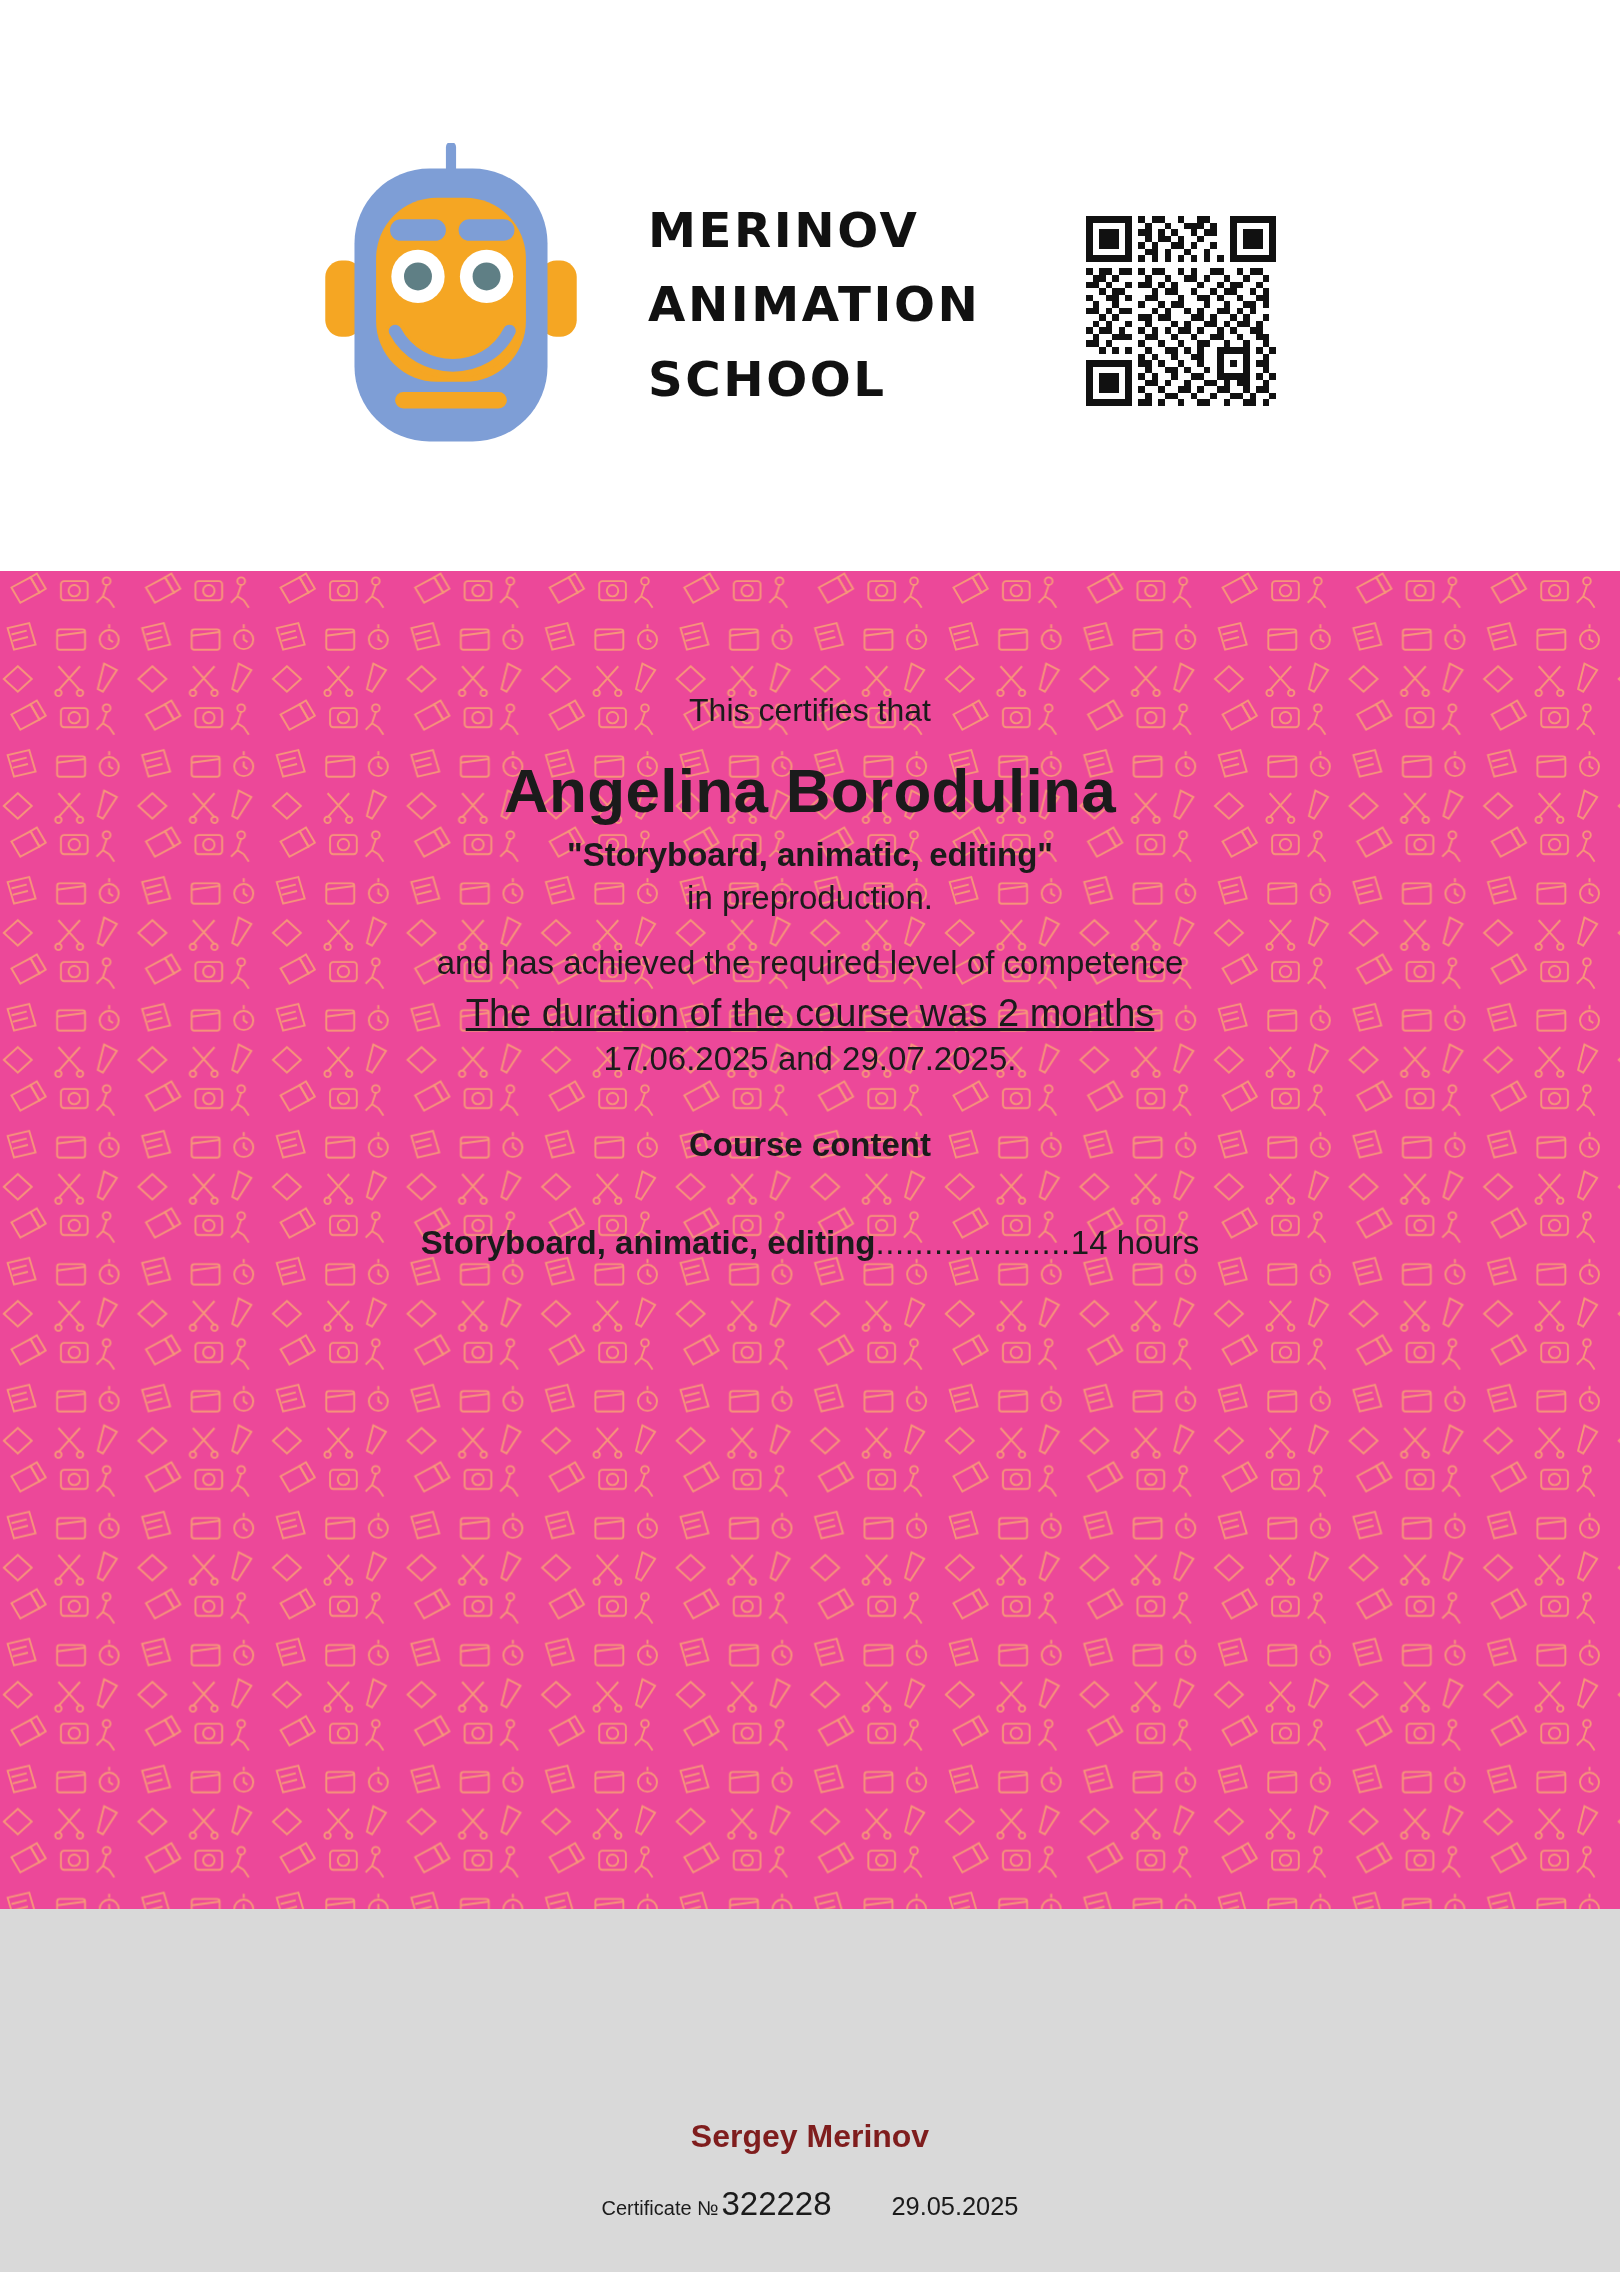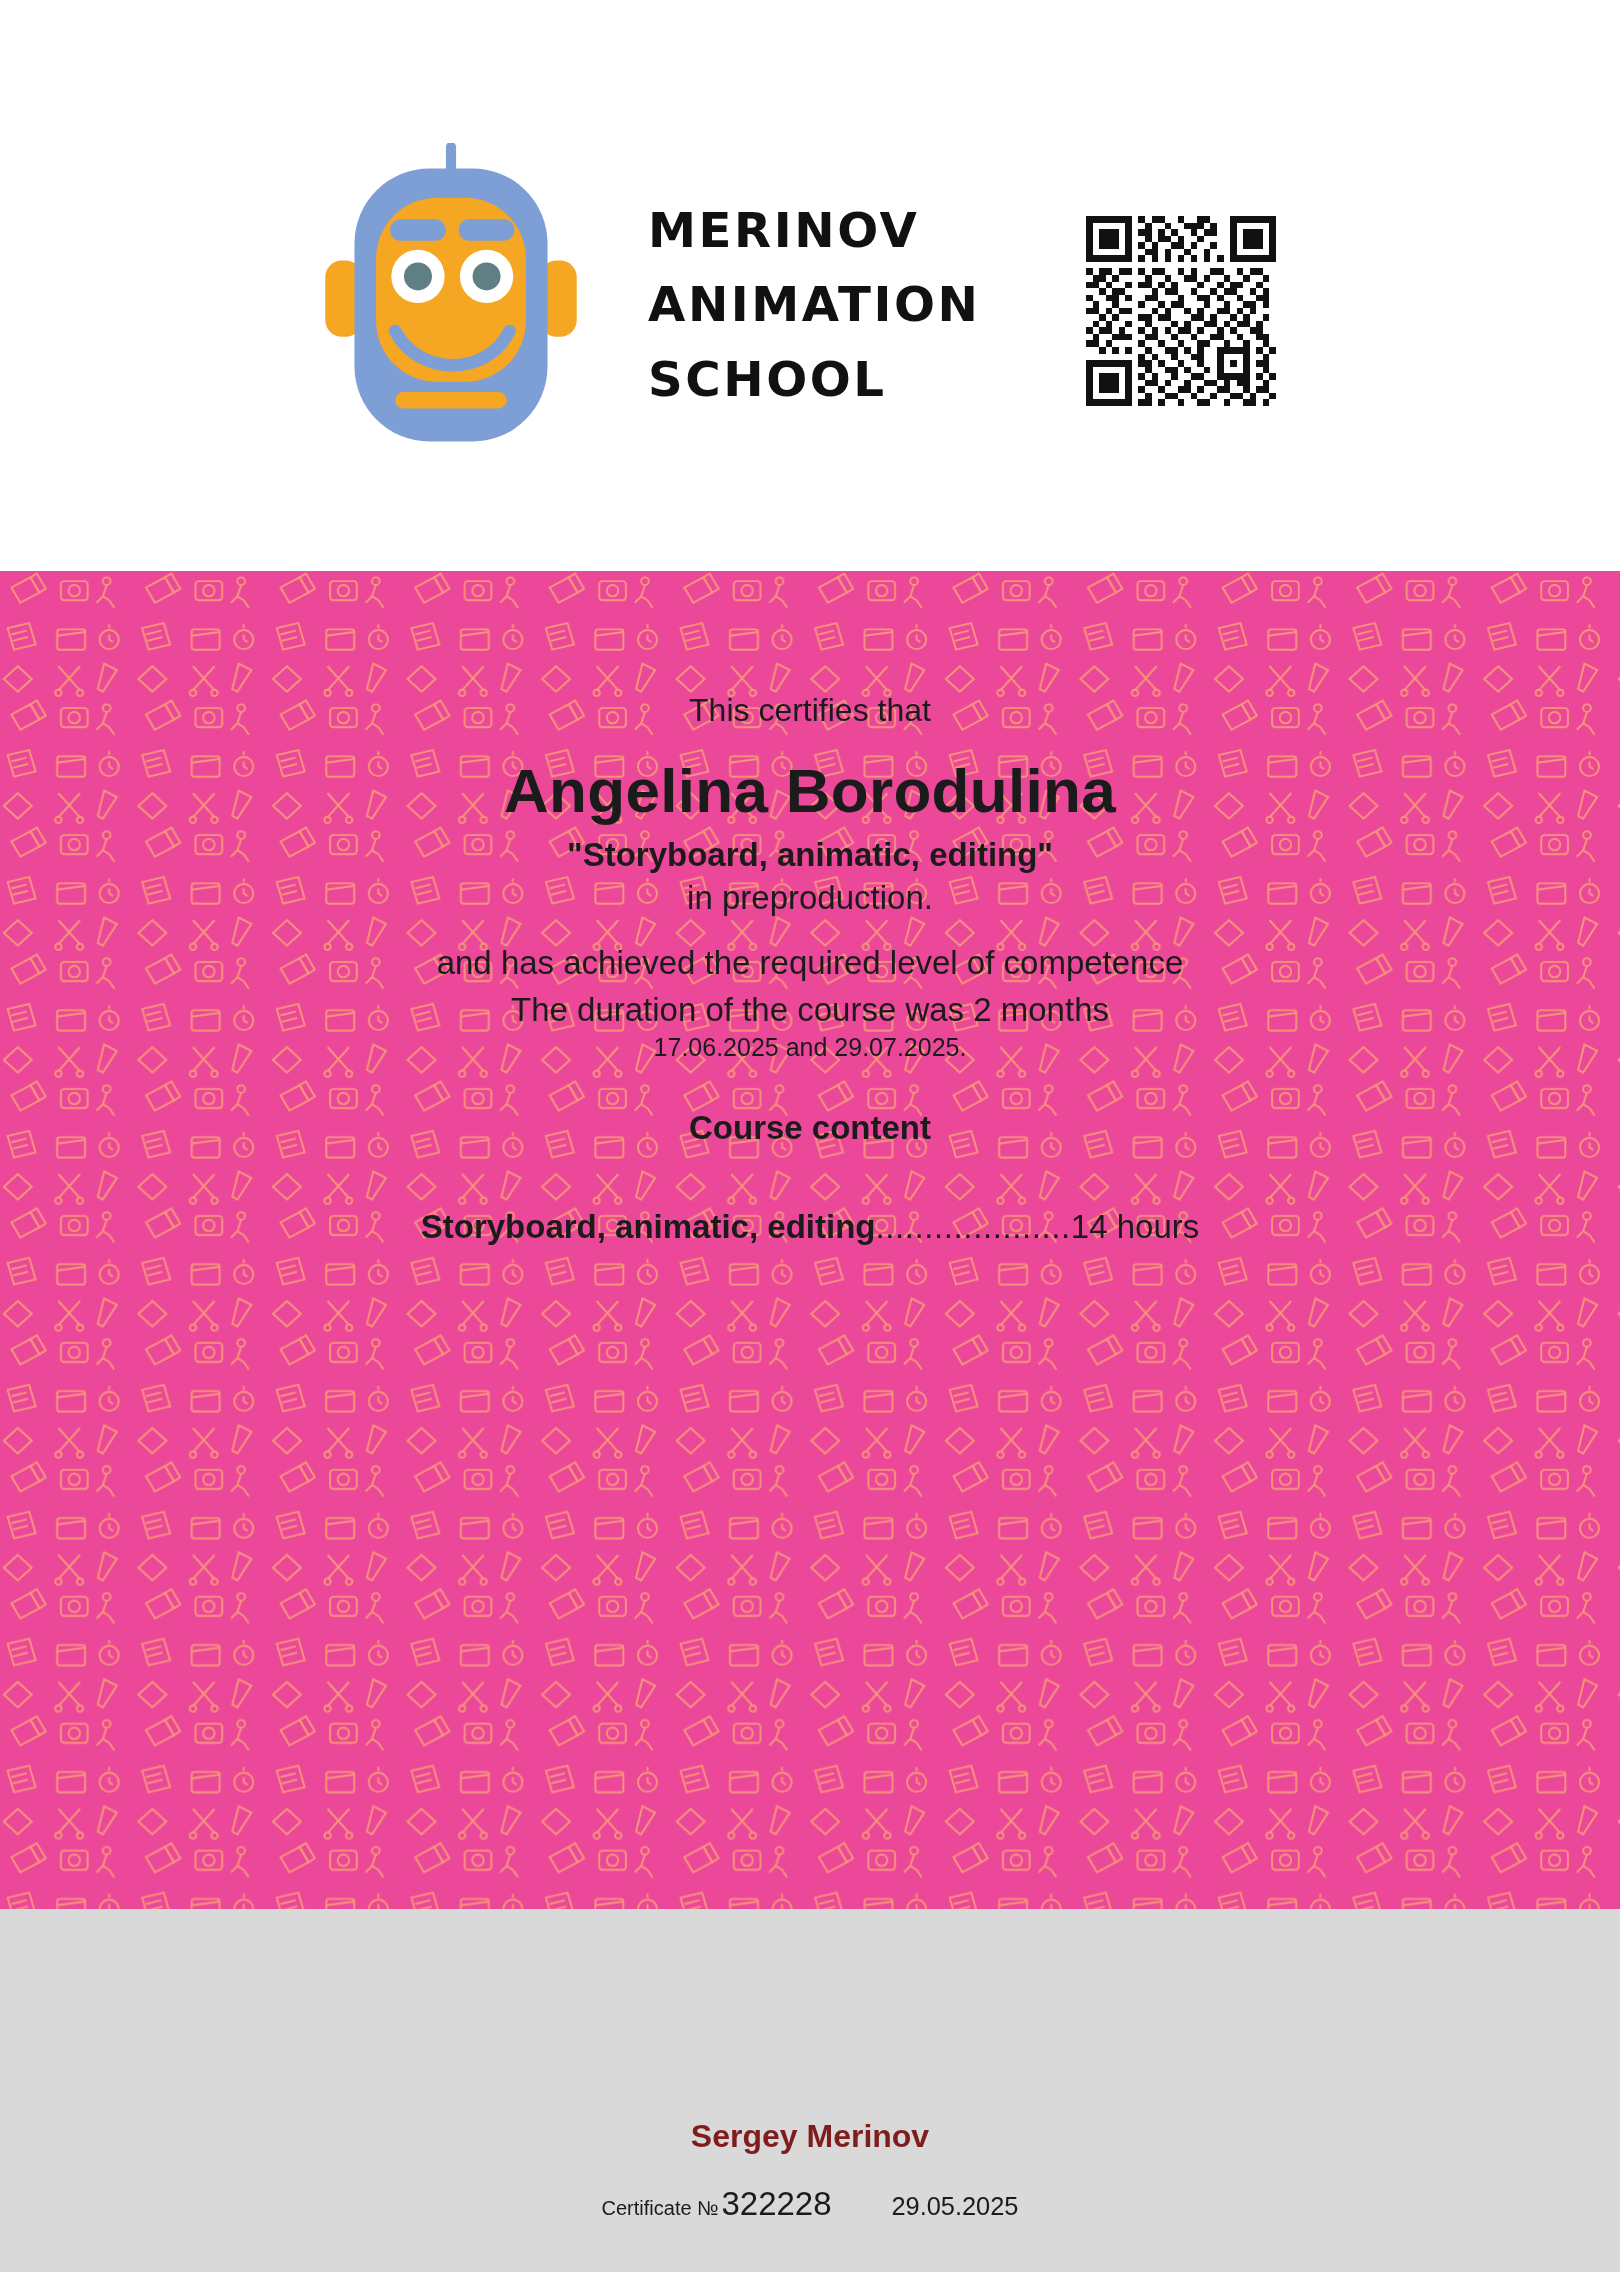--- a/index.html
+++ b/index.html
@@ -93,25 +93,26 @@
     padding-top: 3.8px;
   }
   .t-achieved {
     font-size: 33px;
     padding-top: 23px;
   }
   .t-achieved2 {
     font-size: 33px;
   }
   .t-duration {
-    font-size: 33px;
+    font-size: 38px;
     padding-top: 5.1px;
+    text-decoration: underline;
   }
   .t-dates {
-    font-size: 25px;
+    font-size: 33px;
   }
   .t-content-heading {
     font-size: 33px;
     font-weight: bold;
     padding-top: 44px;
   }
   .t-module {
     font-size: 33px;
     padding-top: 56px;
   }

